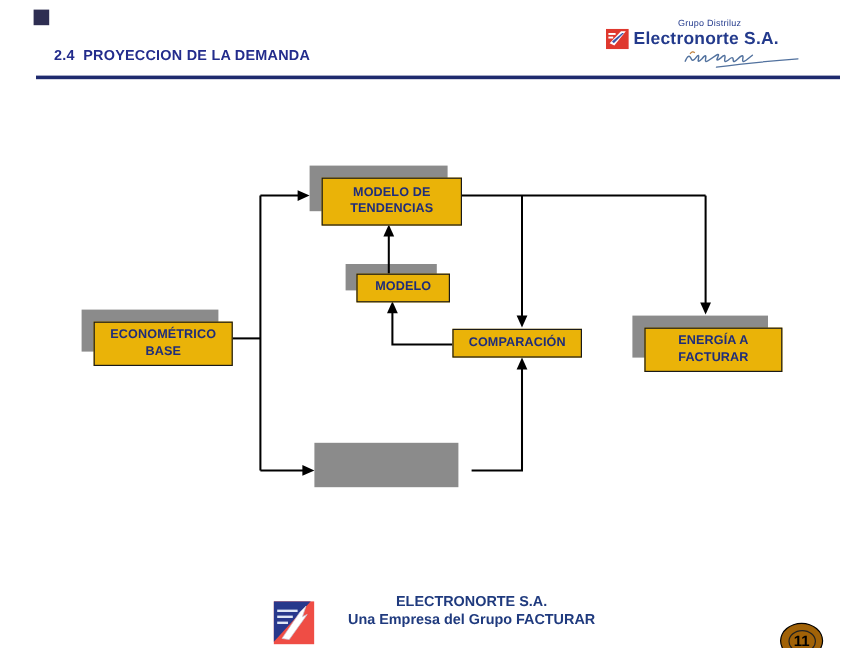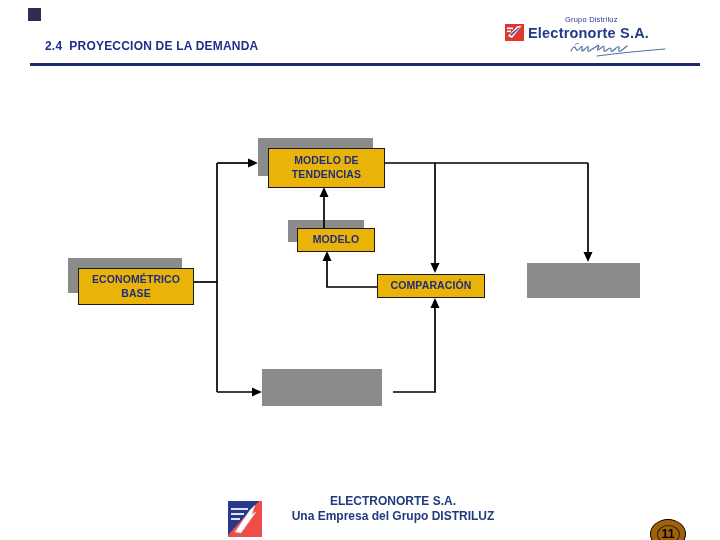--- a/index.html
+++ b/index.html
@@ -102,30 +102,32 @@
       <polygon points="435,298 430.5,308 439.5,308"></polygon>
     </g>
   </svg>
 
   <div class="node" style="left:268px;top:148px;width:115px;height:38px">MODELO DE
 TENDENCIAS</div>
   <div class="node" style="left:297px;top:228px;width:76px;height:22px">MODELO</div>
   <div class="node" style="left:78px;top:268px;width:114px;height:35px">ECONOMÉTRICO
 BASE</div>
   <div class="node" style="left:377px;top:274px;width:106px;height:22px">COMPARACIÓN</div>
+  <div class="node" style="left:537px;top:273px;width:113px;height:35px">ENERGÍA A
+FACTURAR</div>
 
   <svg class="footer-logo" width="34" height="36">
     <rect width="34" height="36" fill="#ef4d45"></rect>
     <path d="M0 0 H31 L0 34 Z" fill="#28388c"></path>
     <rect x="3" y="7" width="17" height="2" fill="#dfe6f5"></rect>
     <rect x="3" y="12" width="13" height="2" fill="#dfe6f5"></rect>
     <rect x="3" y="17" width="9" height="2" fill="#dfe6f5"></rect>
     <path d="M7 31 L22 9 L27 4 L24 13 L28 11 L13 32 Z" fill="#ffffff" stroke="#c9c9d8" stroke-width="0.6"></path>
   </svg>
   <div class="footer-text">
     <div>ELECTRONORTE S.A.</div>
-    <div>Una Empresa del Grupo DISTRILUZ</div>
+    <div>Una Empresa del Grupo FACTURAR</div>
   </div>
   <div class="page-badge">
     <div class="page-badge-inner">11</div>
   </div>
 
 </div>
 
 </body></html>

